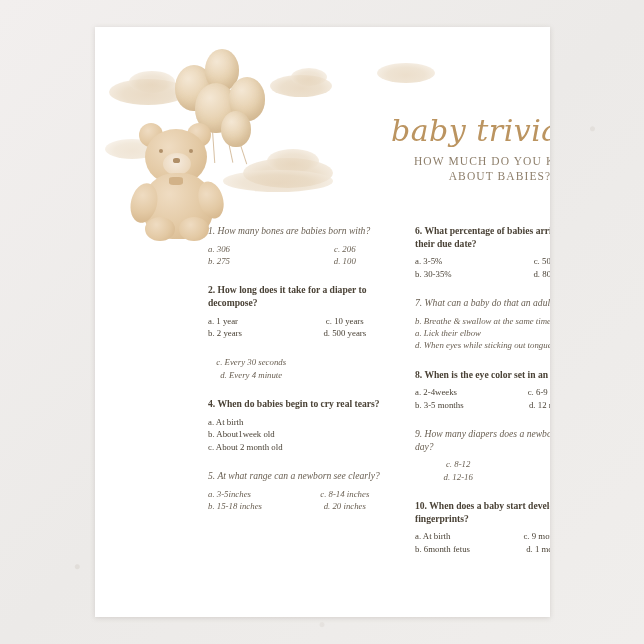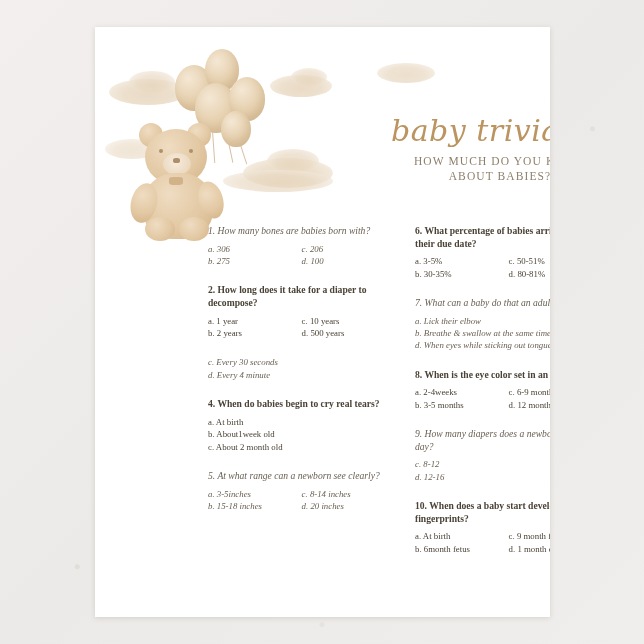--- a/index.html
+++ b/index.html
@@ -134,21 +134,21 @@
     font-size: 8.8px;
     line-height: 12.4px;
     color: #5d5347;
   }
   .answers.bold { font-weight: normal; font-style: normal; color: #4a4236; }
   .answers.italic { font-style: italic; color: #6a6053; }
 
   .ans-row { display: flex; }
   .ans-col { }
   .ans-2col .ans-a { width: 52%; }
-  .ans-2col .ans-b { width: 48%; }
+  .ans-2col .ans-b { width: 48%; text-align: center; }
   .ans-line { white-space: nowrap; }
 </style>
 </head>
 <body>
 
 <div id="page">
   <div class="card">
 
     <div class="art" style="position:absolute;inset:0;">
 
@@ -273,22 +273,22 @@
               <div class="ans-col ans-b">
                 <div class="ans-line">c. 50-51%</div>
                 <div class="ans-line">d. 80-81%</div>
               </div>
             </div>
           </div>
         </div>
         <div class="q-block">
           <p class="q-text italic">7. What can a baby do that an adult cannot?</p>
           <div class="answers italic">
+            <div>b. Breathe  &amp; swallow at the same time</div>
             <div>a. Lick their elbow</div>
-            <div>b. Breathe  &amp; swallow at the same time</div>
             <div>d. When eyes while sticking out tongue</div>
           </div>
         </div>
         <div class="q-block">
           <p class="q-text bold">8. When is the eye color set in an infant?</p>
           <div class="answers bold">
             <div class="ans-row ans-2col">
               <div class="ans-col ans-a">
                 <div class="ans-line">a. 2-4weeks</div>
                 <div class="ans-line">b. 3-5 months</div>

